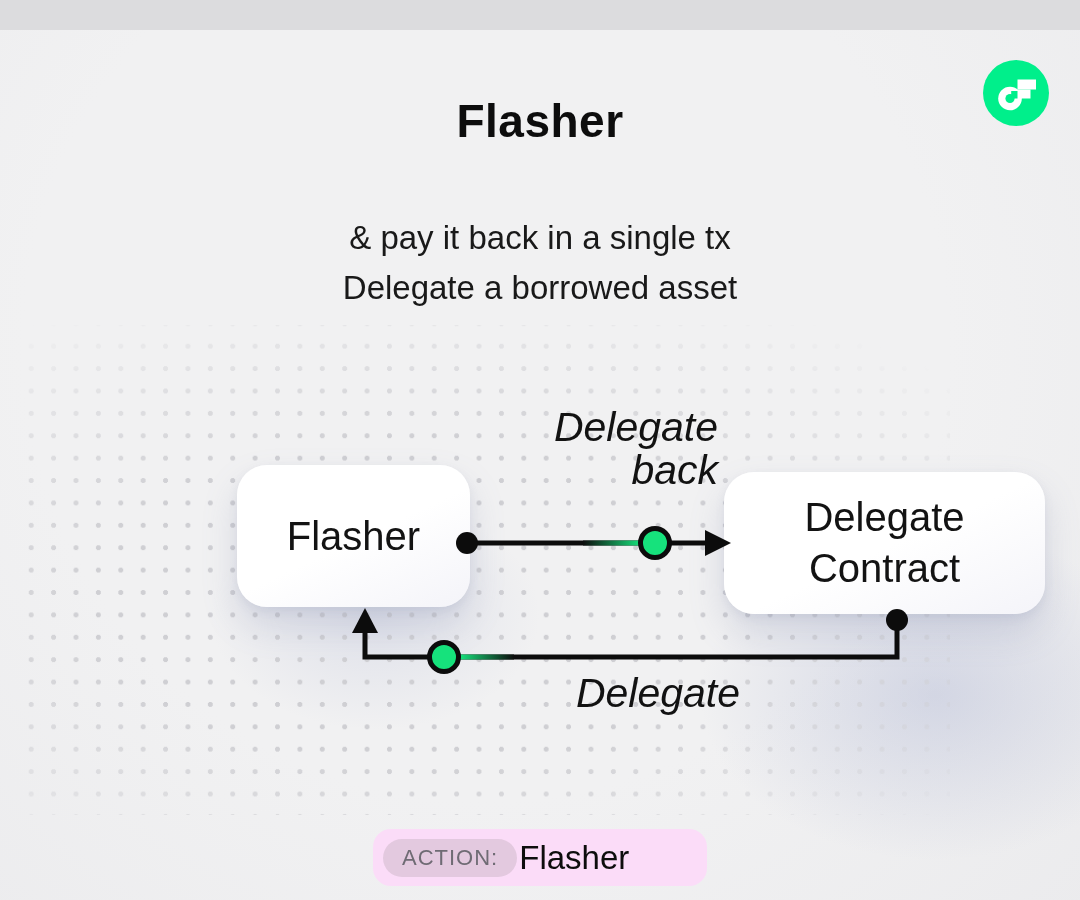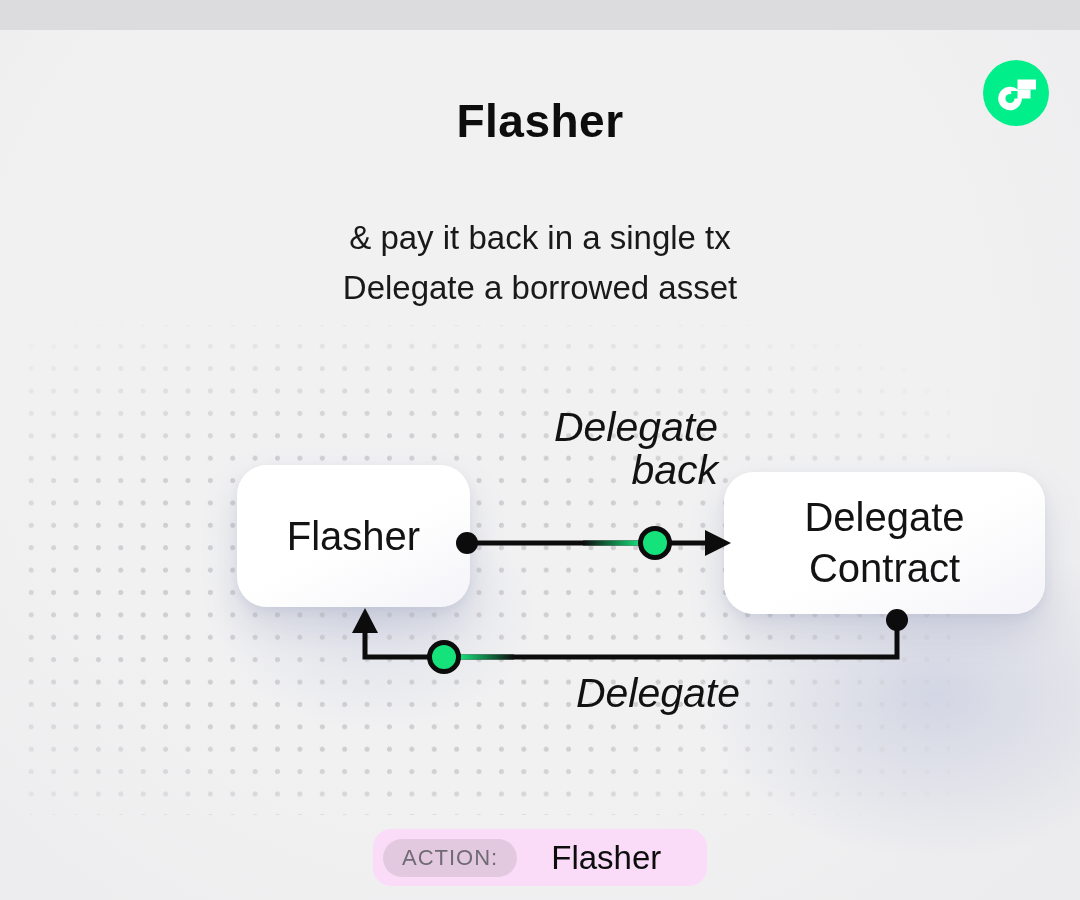--- a/index.html
+++ b/index.html
@@ -51,21 +51,21 @@
   }
   .call-label{left:37px;top:474px;width:200px;}
   .delegate-label{left:458px;top:376px;width:260px;}
   .repayment-label{left:460px;top:642px;width:280px;}
 
   .arrows{position:absolute;left:0;top:0;pointer-events:none;}
 
   .action-pill{
     position:absolute;left:373px;top:799px;width:334px;height:57px;
     background:#fbdcf8;border-radius:18px;
-    display:flex;align-items:center;gap:34px;padding-left:10px;box-sizing:border-box;
+    display:flex;align-items:center;gap:2px;padding-left:10px;box-sizing:border-box;
   }
   .action-badge{
     background:#e3c9df;color:#6f6b74;border-radius:19px;height:38px;
     display:flex;align-items:center;padding:0 19px;
     font-size:22px;letter-spacing:1px;
   }
   .action-value{font-size:33px;color:#0d0d0d;}
 </style>
 </head>
 <body>

